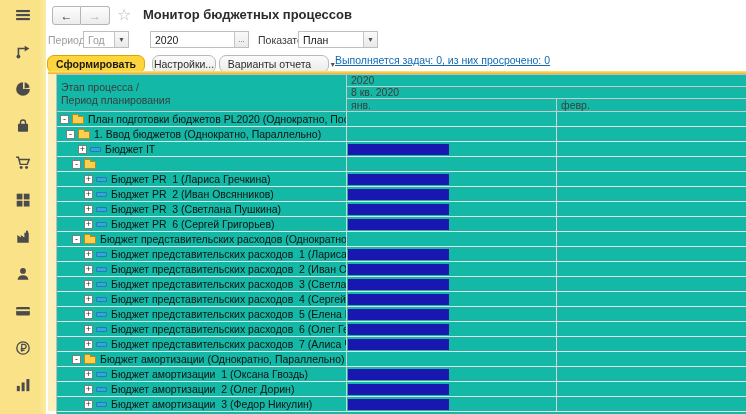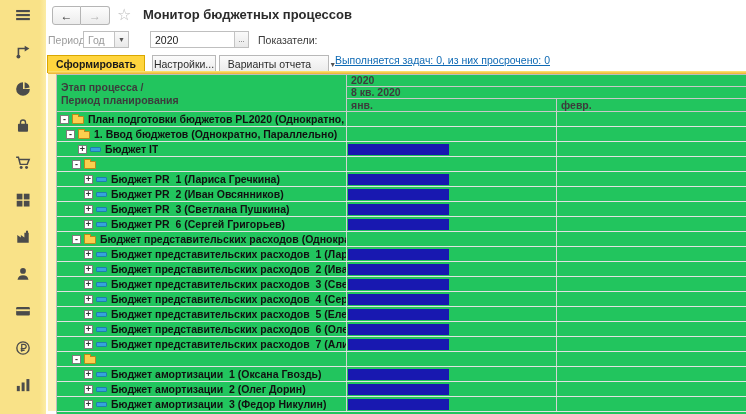--- a/index.html
+++ b/index.html
@@ -37,40 +37,40 @@
   .combo{position:absolute;top:0;height:17px;border:1px solid #bfbfbf;background:#fff;box-sizing:border-box;display:flex;align-items:center;}
   .combo .val{flex:1;padding:0 4px;font-size:10.5px;white-space:nowrap;overflow:hidden;}
   .combo .val.gray{color:#9a9a9a;}
   .cbtn{
     width:14px;height:100%;border-left:1px solid #c4c4c4;background:linear-gradient(#fafafa,#e9e9e9);
     display:flex;align-items:center;justify-content:center;font-size:7px;color:#555;cursor:pointer;box-sizing:border-box;
   }
   
   .toolbar{position:absolute;left:0;top:51px;width:700px;height:19px;font-size:10.5px;}
   .btn{
-    position:absolute;top:4px;height:18px;border-radius:0;box-sizing:border-box;
+    position:absolute;top:4px;height:18px;border-radius:7px;box-sizing:border-box;
     display:flex;align-items:center;justify-content:center;cursor:pointer;white-space:nowrap;
   }
   .btn.primary{
     left:1px;width:98px;background:var(--accent,#ffd53e);border:1px solid #d9a700;font-weight:bold;color:#1a1a1a;
   }
   .btn.secondary{background:linear-gradient(#fbfbfb,#ebebeb);border:1px solid #b8b8b8;color:#2b2b2b;}
   .btn.settings{left:106px;width:64px;}
   .btn.variants{left:173px;width:110px;gap:16px;padding:0 5px;}
   .btn .dd{font-size:7px;color:#555;margin-left:2px;}
   .tasks-link{
     position:absolute;left:289px;top:3px;color:#0f6ab4;text-decoration:underline;cursor:pointer;white-space:nowrap;
   }
   
   .goldline{position:absolute;left:2px;top:71px;width:698px;height:3px;background:linear-gradient(#ffe976,#e9af2e);}
   .rowheader-strip{position:absolute;left:2px;top:74px;width:8px;height:337px;background:#fcf1bc;}
   .grid{
-    position:absolute;left:10px;top:74px;width:690px;height:340px;background:#22c55e;
+    position:absolute;left:10px;top:74px;width:690px;height:340px;background:#14b8a6;
     border-top:1px solid #bdbdbd;border-left:1px solid #bdbdbd;box-sizing:border-box;
-    font-size:10.5px;overflow:hidden;font-weight:bold;
+    font-size:10.5px;overflow:hidden;
   }
   
   .ghead{position:relative;height:37px;border-bottom:1px solid #c9c9c9;box-sizing:border-box;}
   .hcell{position:absolute;box-sizing:border-box;border-right:1px solid #c9c9c9;padding:0 4px;color:#3c3c3c;overflow:hidden;white-space:nowrap;}
   .corner{left:0;top:0;width:290px;height:37px;display:flex;flex-direction:column;justify-content:center;line-height:13px;}
   .hyear{left:290px;top:0;width:400px;height:12px;border-bottom:1px solid #c9c9c9;line-height:11px;}
   .hquarter{left:290px;top:12px;width:400px;height:12px;border-bottom:1px solid #c9c9c9;line-height:11px;}
   .hmonth1{left:290px;top:24px;width:210px;height:13px;line-height:12px;}
   .hmonth2{left:500px;top:24px;width:190px;height:13px;line-height:12px;border-right:none;}
   
@@ -195,20 +195,24 @@
     <span class="flabel" style="left:2px">Период:</span>
     <div class="combo" style="left:37px;width:46px">
       <span class="val gray">Год</span>
       <span class="cbtn">▼</span>
     </div>
     <div class="combo" style="left:104px;width:99px">
       <span class="val">2020</span>
       <span class="cbtn" style="font-size:8px">...</span>
     </div>
     <span class="flabel dark" style="left:212px">Показатели:</span>
+    <div class="combo" style="left:252px;width:80px">
+      <span class="val">План</span>
+      <span class="cbtn">▼</span>
+    </div>
   </div>
 
   <div class="toolbar">
     <div class="btn primary">Сформировать</div>
     <div class="btn secondary settings">Настройки...</div>
     <div class="btn secondary variants">
       <svg width="12" height="12" viewBox="0 0 12 12">
         <rect x="1" y="1" width="10" height="10" fill="#fff" stroke="#999" stroke-width="1"></rect>
         <path d="M2 8.5l2.6-3 1.8 1.8L9.8 3v6.5H2z" fill="#e07b28"></path>
       </svg>
@@ -397,20 +401,21 @@
           </div>
           <div class="cell jan">
             <div class="gantt"></div>
           </div>
           <div class="cell feb"></div>
         </div>
         <div class="trow">
           <div class="cell tree" style="padding-left: 15px;">
             <span class="exp">-</span>
             <span class="folder"></span>
+            <span class="lbl">Бюджет амортизации (Однократно, Параллельно)</span>
           </div>
           <div class="cell jan"></div>
           <div class="cell feb"></div>
         </div>
         <div class="trow">
           <div class="cell tree" style="padding-left: 27px;">
             <span class="exp">+</span>
             <span class="task"></span>
             <span class="lbl">Бюджет амортизации  1 (Оксана Гвоздь)</span>
           </div>

